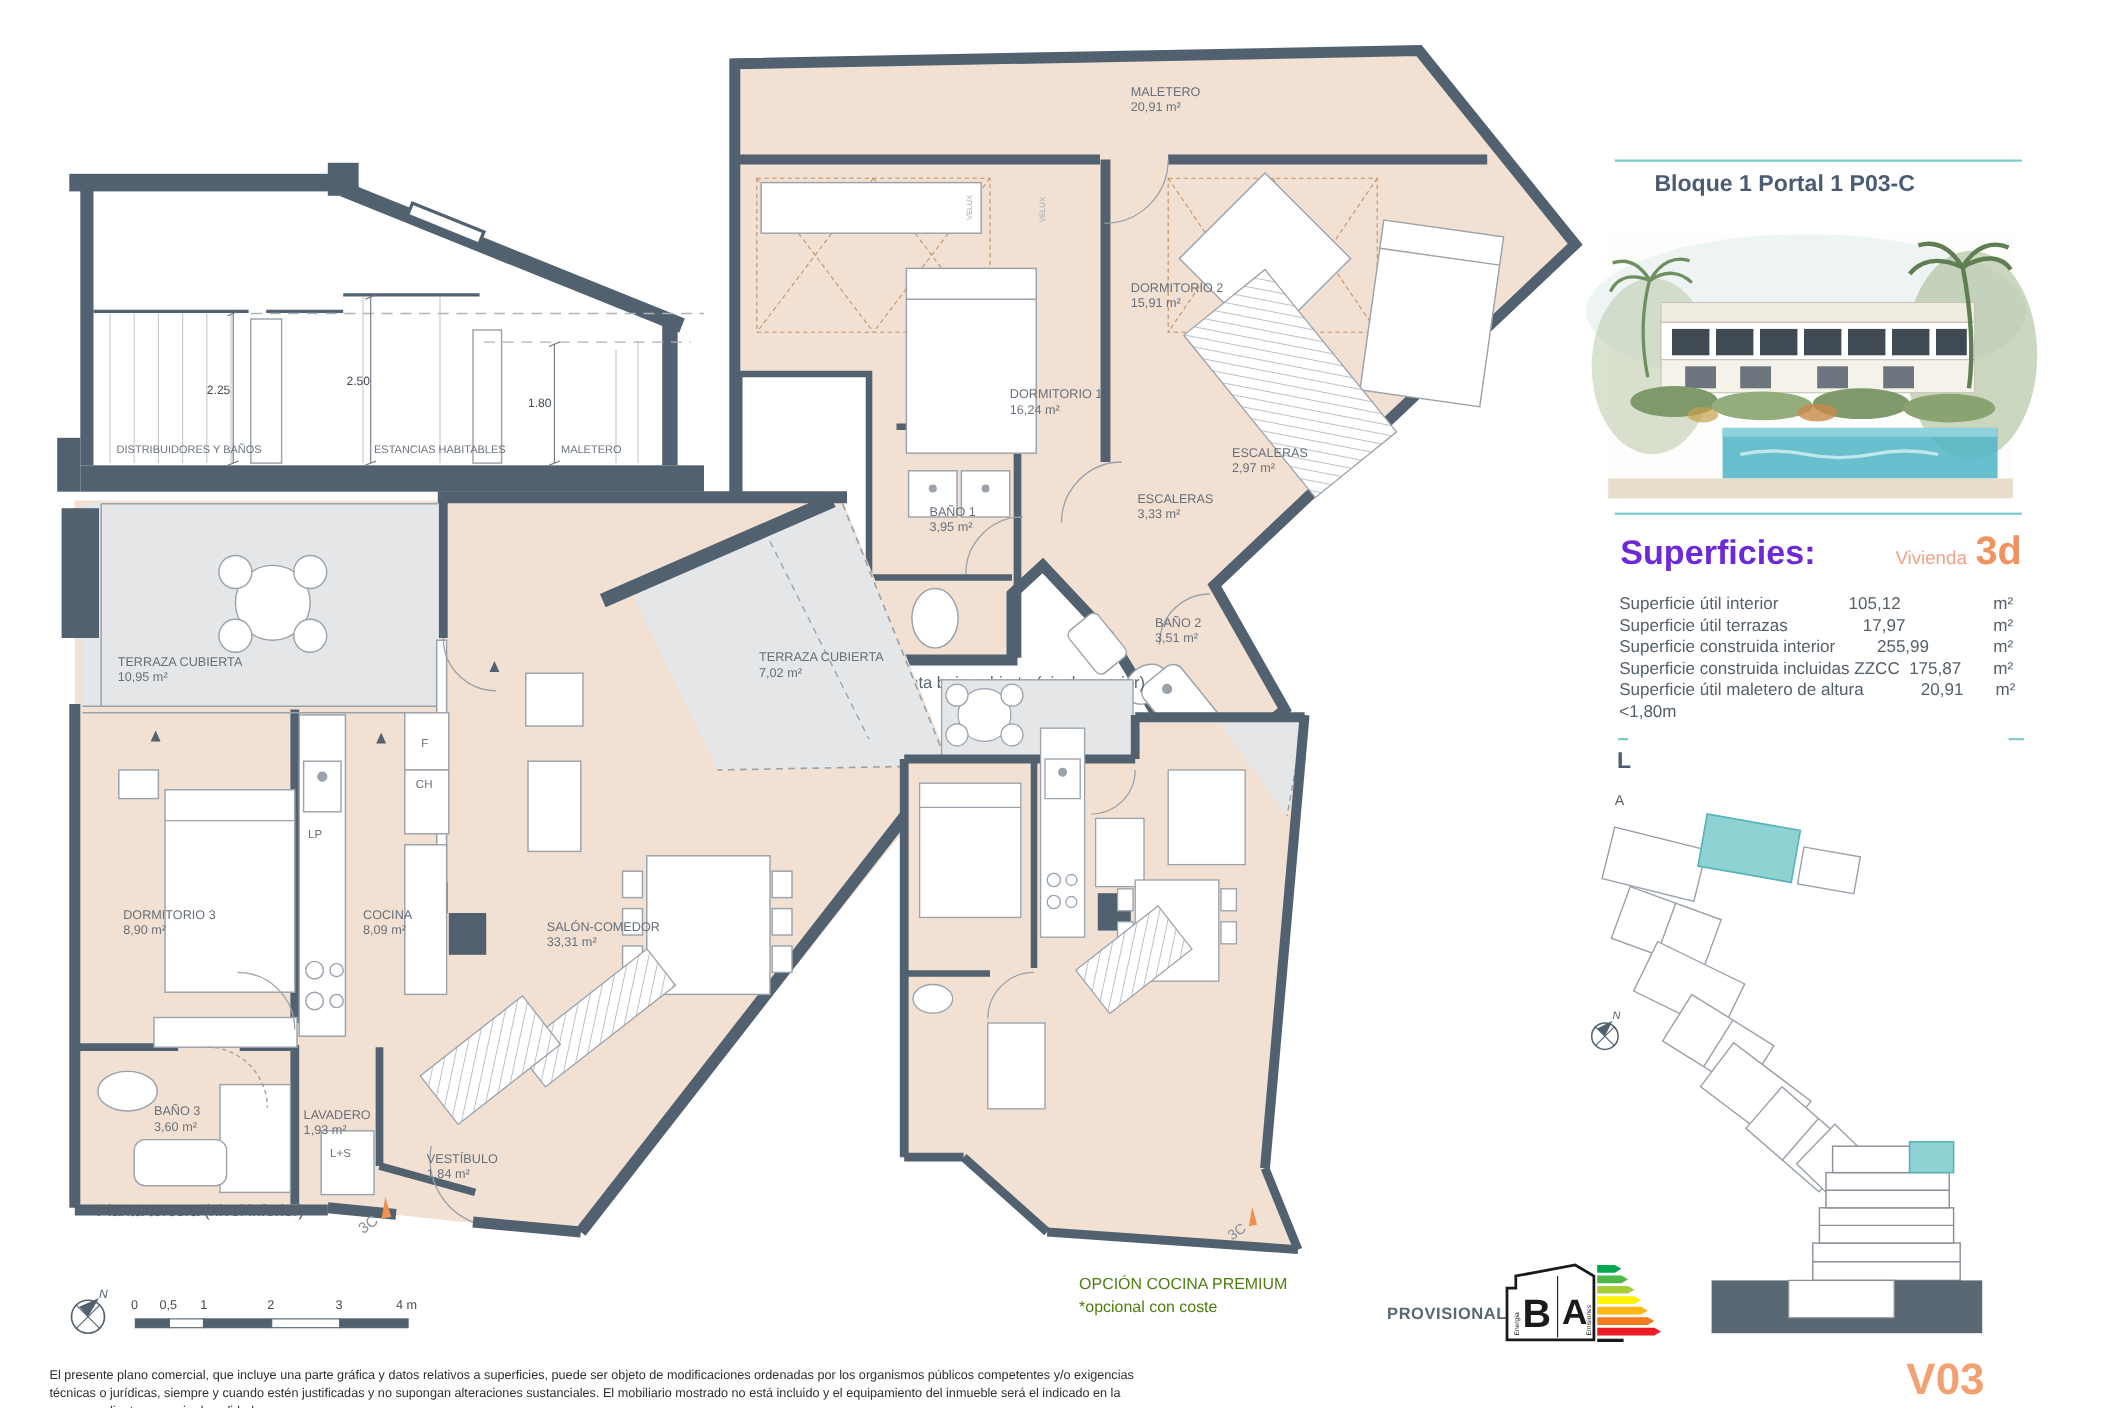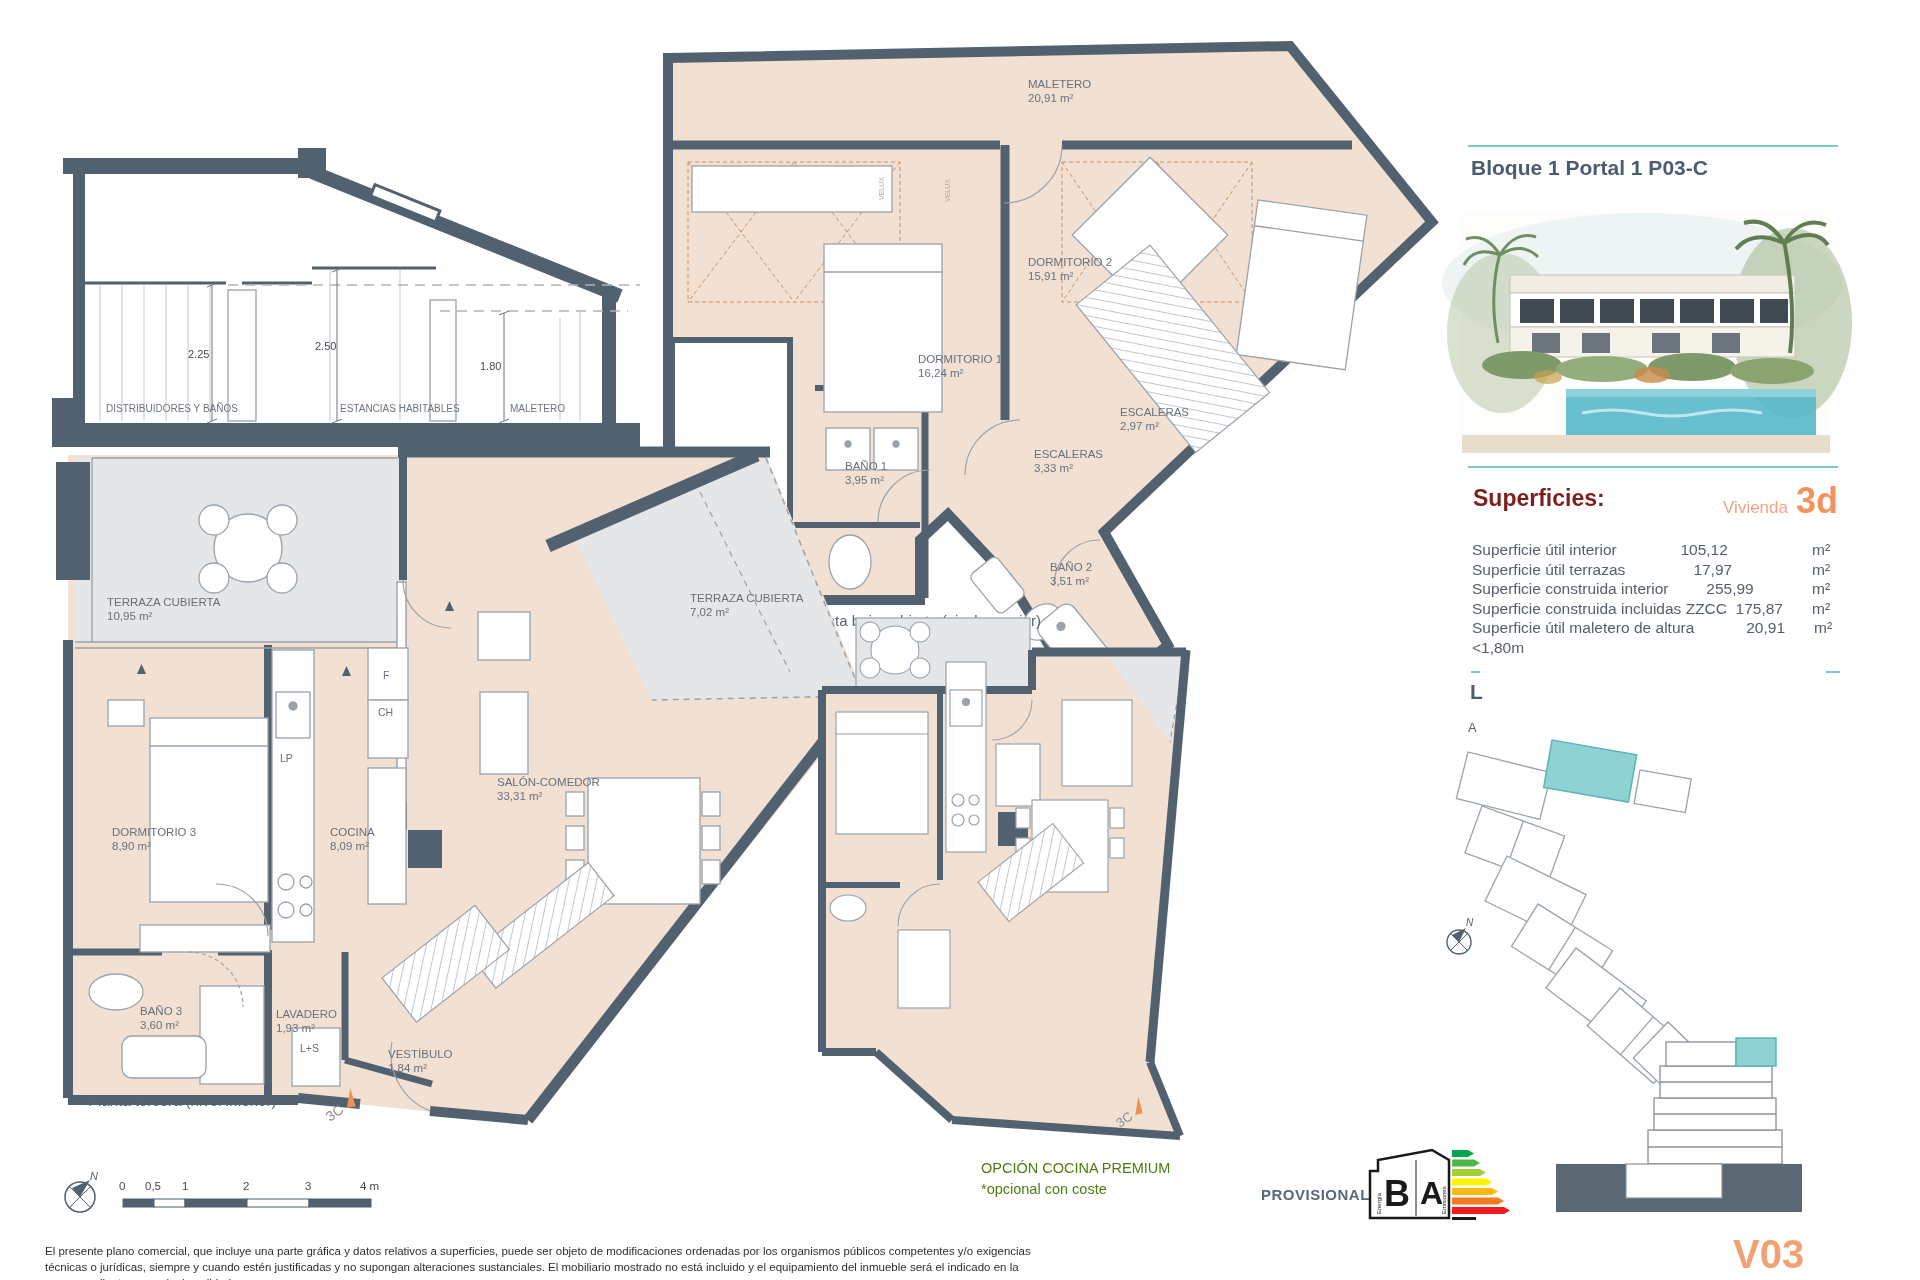--- a/index.html
+++ b/index.html
@@ -3,22 +3,22 @@
 <meta charset="utf-8">
 <style>
   html,body{margin:0;padding:0;background:#ffffff;}
   #canvas{position:relative;width:1920px;height:1280px;background:#fff;overflow:hidden;
           font-family:"Liberation Sans", sans-serif;color:#5a646e;}
   .abs{position:absolute;}
   .rlabel{position:absolute;font-size:11.5px;line-height:13.5px;color:#68707b;white-space:nowrap;}
   .rlabel span{display:block;}
   .caption{position:absolute;font-size:15px;color:#5a646e;white-space:nowrap;}
   .tealline{position:absolute;height:2px;background:#7cc9c9;}
-  .doc-title{position:absolute;font-size:21px;font-weight:bold;color:#4a5c73;white-space:nowrap;}
-  .sup-head{position:absolute;font-size:23px;font-weight:bold;color:#7f1d1d;}
+  .doc-title{position:absolute;font-size:21px;font-weight:bold;color:#4a5c73;white-space:nowrap;margin-left:33px;}
+  .sup-head{position:absolute;font-size:31px;font-weight:bold;color:#6d28d9;}
   .viv{position:absolute;right:82px;top:480px;display:flex;align-items:baseline;gap:8px;}
   .viv .vlab{font-size:17px;color:#f2a385;}
   .viv .vcode{font-size:36px;font-weight:bold;color:#f0935e;text-align:center;}
   .suptable{position:absolute;left:1472px;top:540px;width:366px;font-size:15.5px;color:#555f69;}
   .suptable .row{display:flex;justify-content:space-between;line-height:19.5px;}
   .suptable .val{text-align:right;min-width:56px;}
   .suptable .unit{width:26px;text-align:left;padding-left:5px;margin-left:24px;}
   .clipL{position:absolute;left:1470px;top:680px;font-size:21px;font-weight:bold;color:#4a5c73;}
   .clipA{position:absolute;left:1468px;top:720px;font-size:13px;color:#5a646e;}
   .prov{position:absolute;left:1261px;top:1186px;font-size:15px;font-weight:bold;color:#5a6874;letter-spacing:.5px;}
@@ -327,21 +327,21 @@
     <span>10,95 m²</span>
   </div>
   <div class="rlabel" style="left:112px;top:826px">
     <span>DORMITORIO 3</span>
     <span>8,90 m²</span>
   </div>
   <div class="rlabel" style="left:330px;top:826px">
     <span>COCINA</span>
     <span>8,09 m²</span>
   </div>
-  <div class="rlabel" style="left:497px;top:776px">
+  <div class="rlabel" style="left:497px;top:837px">
     <span>SALÓN-COMEDOR</span>
     <span>33,31 m²</span>
   </div>
   <div class="rlabel" style="left:690px;top:592px">
     <span>TERRAZA CUBIERTA</span>
     <span>7,02 m²</span>
   </div>
   <div class="rlabel" style="left:140px;top:1005px">
     <span>BAÑO 3</span>
     <span>3,60 m²</span>

